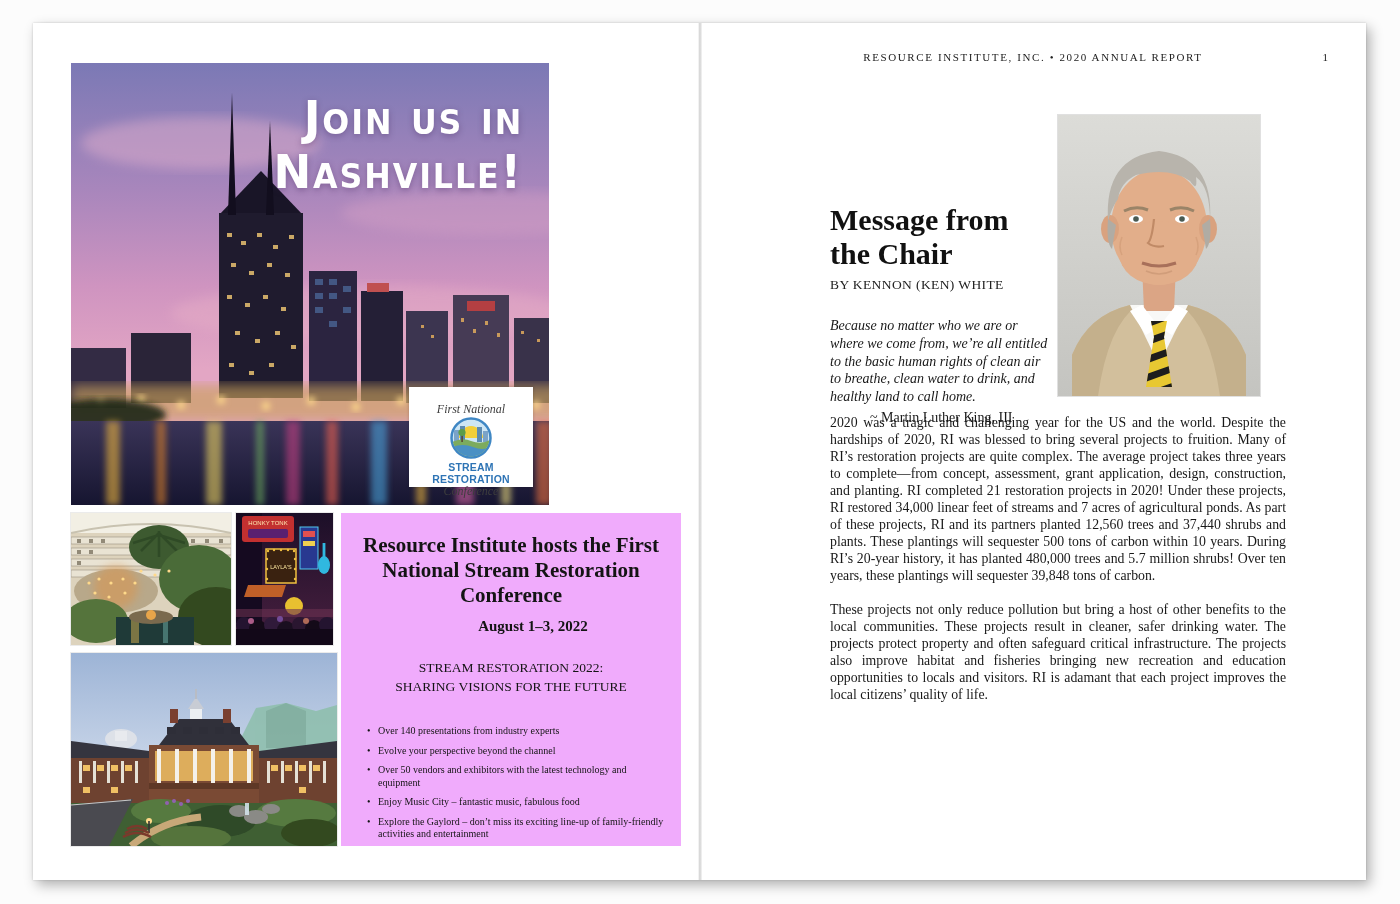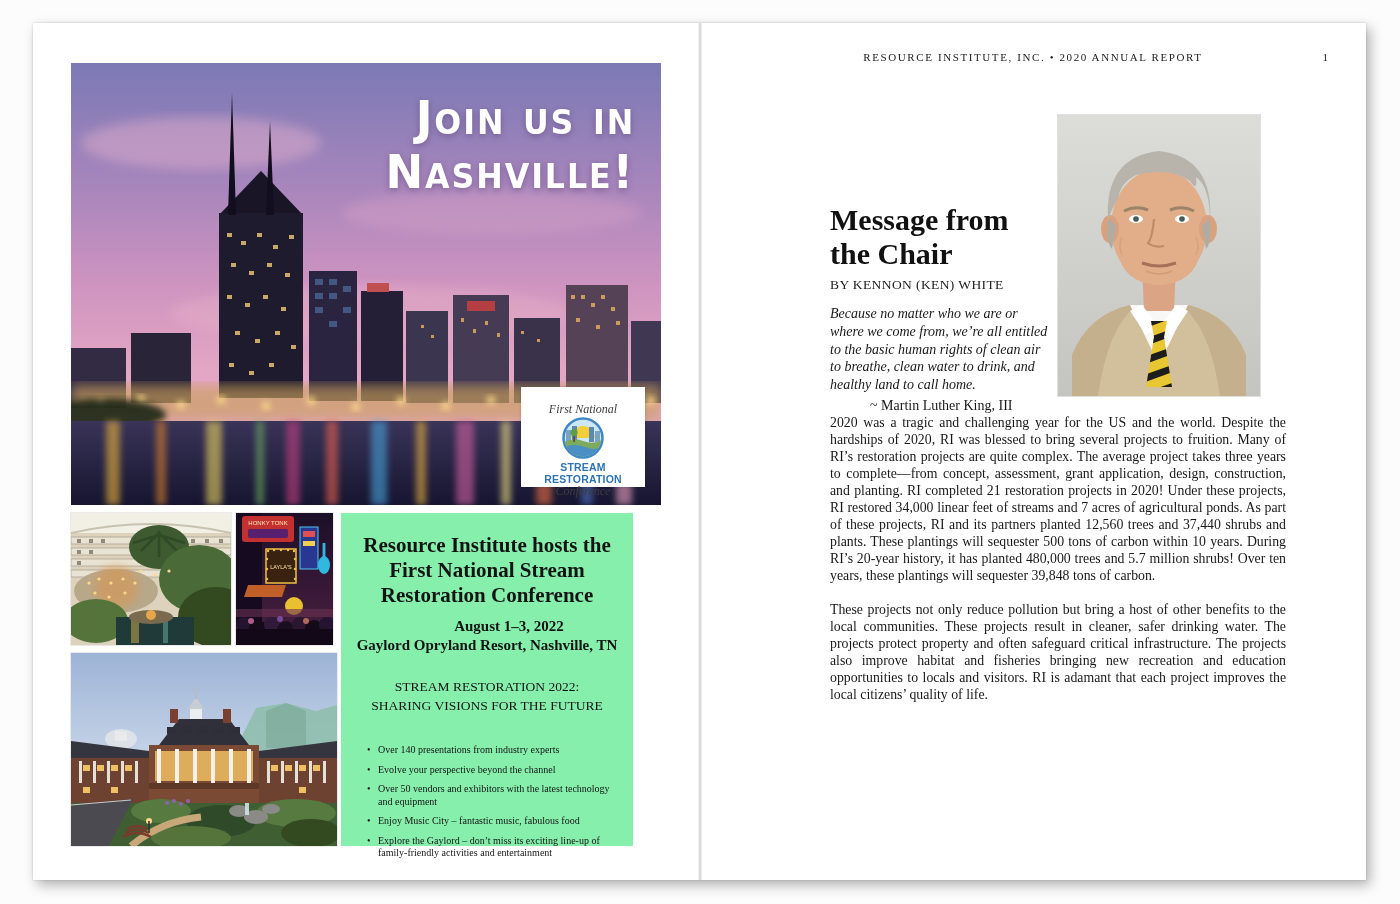--- a/index.html
+++ b/index.html
@@ -13,21 +13,21 @@
   }
   .page { position:absolute; top:0; height:857px; }
   .page-left  { left:0; width:667px; }
   .page-right { left:667px; width:666px; }
   .fold {
     position:absolute; left:665px; top:0; width:4px; height:857px;
     background:linear-gradient(to right, rgba(0,0,0,0.0), rgba(0,0,0,0.18) 45%, rgba(0,0,0,0.04));
   }
 
   
-  .hero { position:absolute; left:38px; top:40px; width:590px; height:442px; overflow:hidden; }
+  .hero { position:absolute; left:38px; top:40px; width:478px; height:442px; overflow:hidden; }
   .hero svg { display:block; }
   .hero-title {
     position:absolute; top:28px; right:26px; text-align:right;
     font-family:"DejaVu Sans", sans-serif; font-weight:bold; font-variant:small-caps;
     font-size:47px; line-height:1.14; color:#ffffff; letter-spacing:2px;
     text-shadow:0 2px 6px rgba(60,30,80,0.35);
     transform:scaleX(0.96); transform-origin:right top;
   }
   .logo-card {
     position:absolute; right:16px; bottom:18px; width:124px; height:100px;
@@ -37,22 +37,22 @@
   .logo-script { font-style:italic; font-size:12px; color:#3d3d3d; line-height:1; }
   .logo-main   { font-family:"Liberation Sans", sans-serif; font-weight:bold; font-size:10.5px; letter-spacing:0.2px; line-height:1.1; margin-top:2px; }
   .logo-circle { margin:1px auto 0; width:44px; height:44px; }
 
   .photo { position:absolute; overflow:hidden; outline:1px solid rgba(0,0,0,0.08); }
   .photo-atrium { left:38px; top:490px; width:160px; height:132px; }
   .photo-neon   { left:203px; top:490px; width:97px;  height:132px; }
   .photo-resort { left:38px; top:630px; width:266px; height:193px; }
 
   .info-panel {
-    position:absolute; left:308px; top:490px; width:292px; height:333px;
-    background:#86efac; color:#141414; box-sizing:border-box;
+    position:absolute; left:308px; top:490px; width:340px; height:333px;
+    background:#f0abfc; color:#141414; box-sizing:border-box;
   }
   .ip-heading { font-weight:bold; font-size:21px; line-height:1.18; text-align:center; margin:20px 10px 0; }
   .ip-date    { font-weight:bold; font-size:15px; text-align:center; margin-top:11px;padding-left:44px; }
   .ip-venue   { font-weight:bold; font-size:15px; text-align:center; margin-top:2px; }
   .ip-theme   { font-size:13.5px; line-height:1.4; text-align:center; margin-top:24px; }
   .ip-bullets { list-style:none; margin:28px 12px 0 26px; padding:0; font-size:10px; line-height:1.25; }
   .ip-bullets li { position:relative; padding-left:11px; margin-bottom:7px; }
   .ip-bullets li::before { content:"•"; position:absolute; left:0; top:0; }
 
   
@@ -62,21 +62,21 @@
   }
   .page-number { position:absolute; top:28px; right:38px; font-size:11px; color:#222; }
 
   .portrait { position:absolute; left:358px; top:92px; width:202px; height:281px;
               outline:1px solid rgba(0,0,0,0.12); overflow:hidden; }
 
   .chair-heading { position:absolute; left:130px; top:180px; font-weight:bold;
                    font-size:30px; line-height:1.12; color:#111; }
   .chair-byline  { position:absolute; left:130px; top:254px; font-size:13.5px;
                    letter-spacing:0.4px; color:#222; }
-  .chair-quote   { position:absolute; left:130px; top:282px; width:224px;
+  .chair-quote   { position:absolute; left:130px; top:294px; width:224px;
                    font-style:italic; font-size:14px; line-height:1.27; color:#181818; }
   .quote-attrib  { font-style:normal; padding-left:40px; margin-top:3px; }
 
   .chair-body { position:absolute; left:130px; top:392px; width:456px;
                 font-size:13.8px; line-height:1.23; color:#181818; text-align:justify; }
   .chair-body p { margin:0 0 17px; }
 </style>
 </head>
 <body>
 
@@ -455,21 +455,20 @@
               <path d="M56,176 Q66,170 76,176" fill="none"></path>
               <path d="M54,180 Q66,173 78,180" fill="none"></path>
               <path d="M52,184 Q66,176 80,184" fill="none"></path>
             </g>
         </svg>
       </div>
 
       <div class="info-panel">
         <div class="ip-heading">Resource Institute hosts the First National Stream Restoration Conference</div>
         <div class="ip-date">August 1–3, 2022</div>
-        <div class="ip-venue">Gaylord Opryland Resort, Nashville, TN</div>
         <div class="ip-theme">
           <span>STREAM RESTORATION 2022:</span><br>
           <span>SHARING VISIONS FOR THE FUTURE</span>
         </div>
         <ul class="ip-bullets">
           <li>Over 140 presentations from industry experts</li>
           <li>Evolve your perspective beyond the channel</li>
           <li>Over 50 vendors and exhibitors with the latest technology and equipment</li>
           <li>Enjoy Music City – fantastic music, fabulous food</li>
           <li>Explore the Gaylord – don’t miss its exciting line-up of family-friendly activities and entertainment</li>

